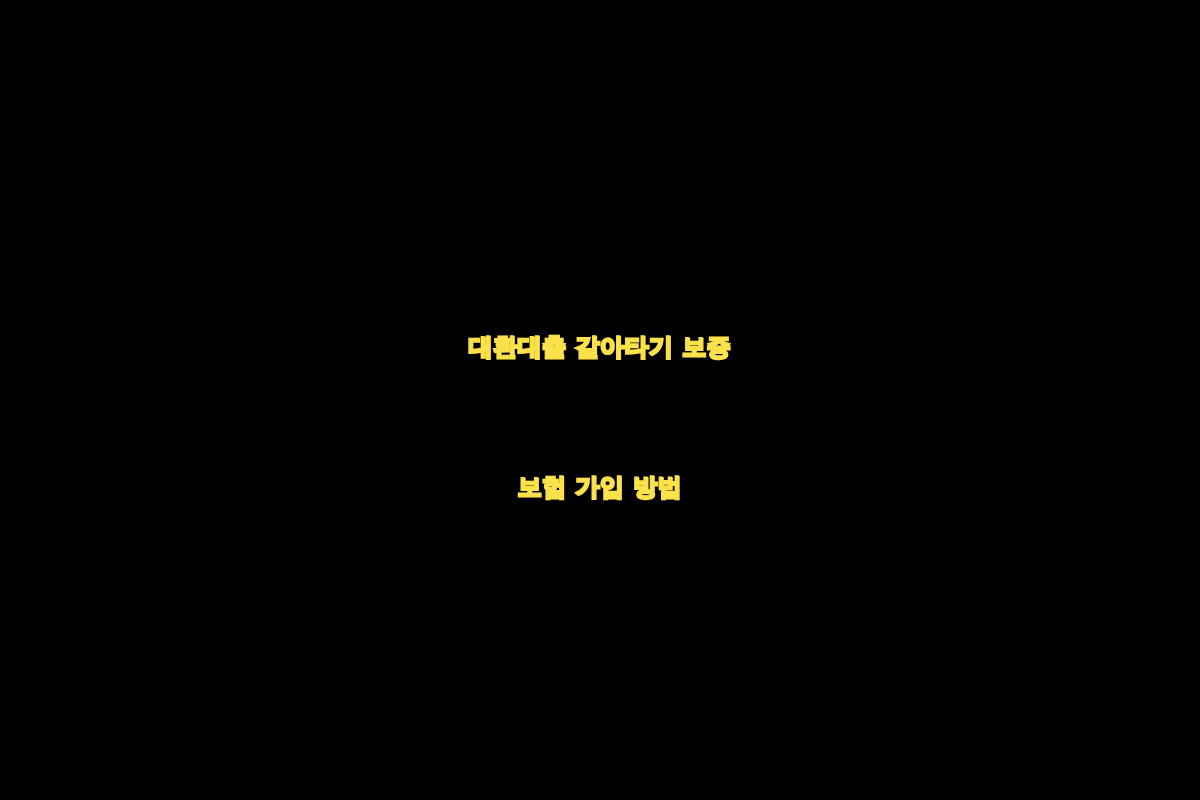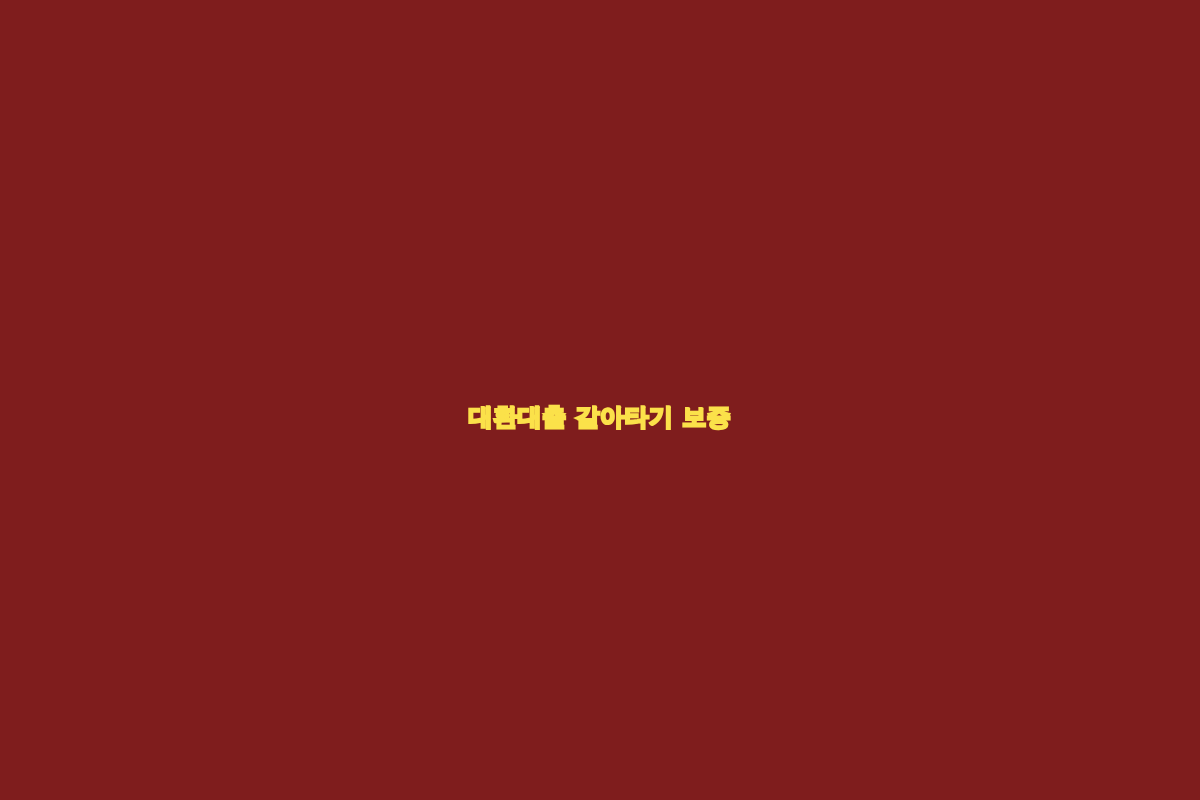--- a/index.html
+++ b/index.html
@@ -56,22 +56,23 @@
     text-rendering: optimizeLegibility;
   }
 
   .title-line--second {
     font-size: 112px;
   }
 </style>
 </head>
 <body>
 
-<div class="banner" style="background: #7f1d1d;">
+<div class="banner" style="background: #000000;">
 
   <div class="title-block">
 
     <span class="title-line" style="color: rgb(251, 225, 74); -webkit-text-stroke: 2.5px rgb(251, 225, 74); font-size: 24px;">대환대출 갈아타기 보증</span>
 
+    <span class="title-line title-line--second" style="color: rgb(251, 225, 74); -webkit-text-stroke: 2.5px rgb(251, 225, 74); font-size: 24px;">보험 가입 방법</span>
 
   </div>
 
 </div>
 
 </body></html>

